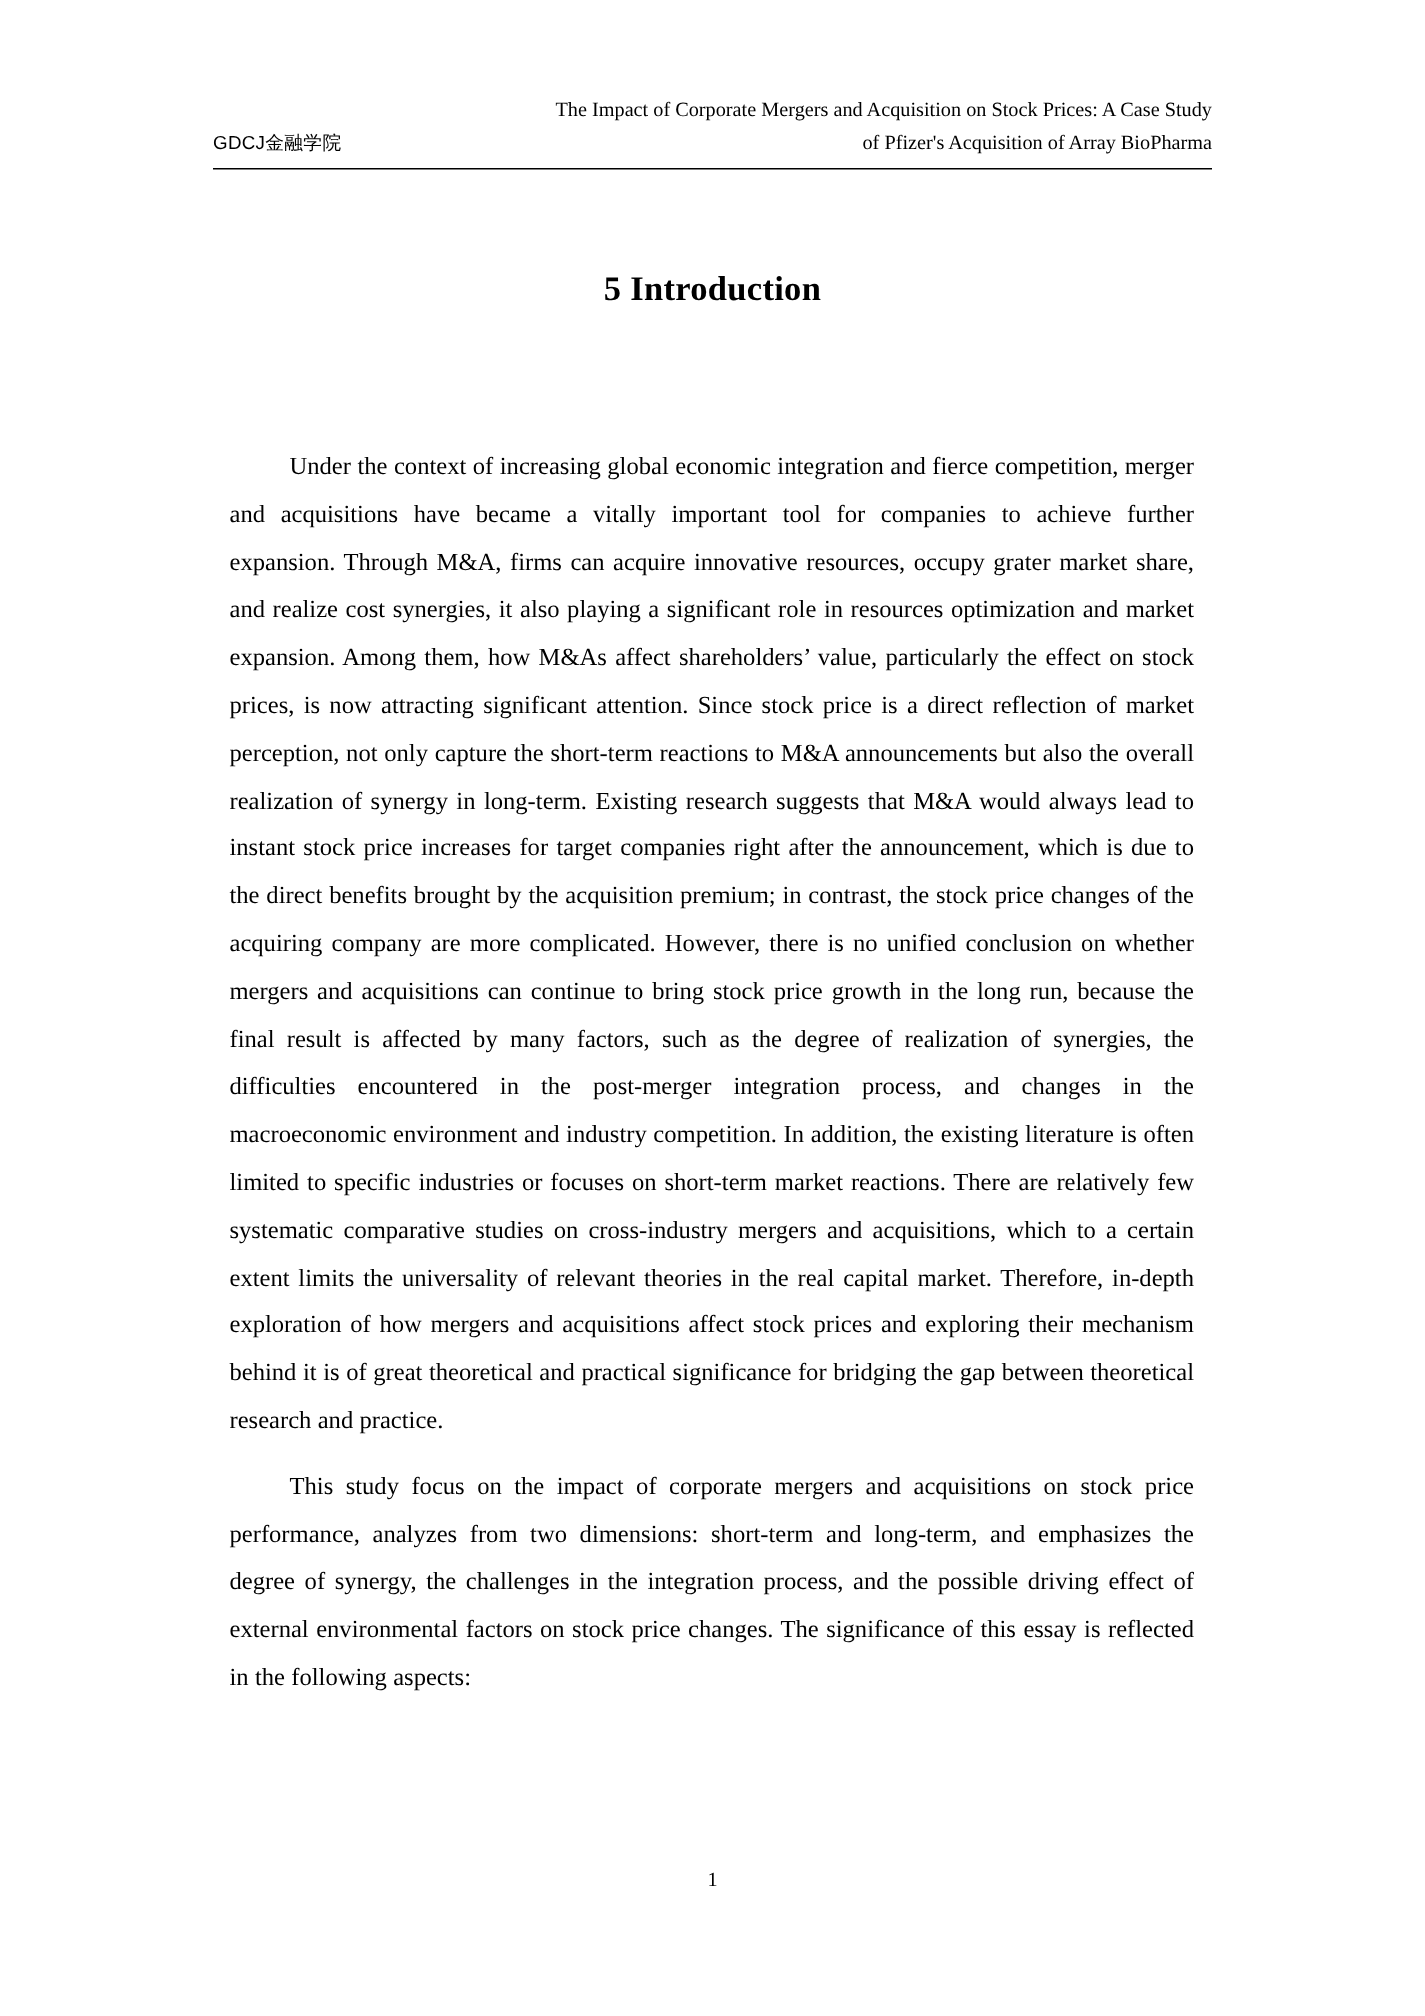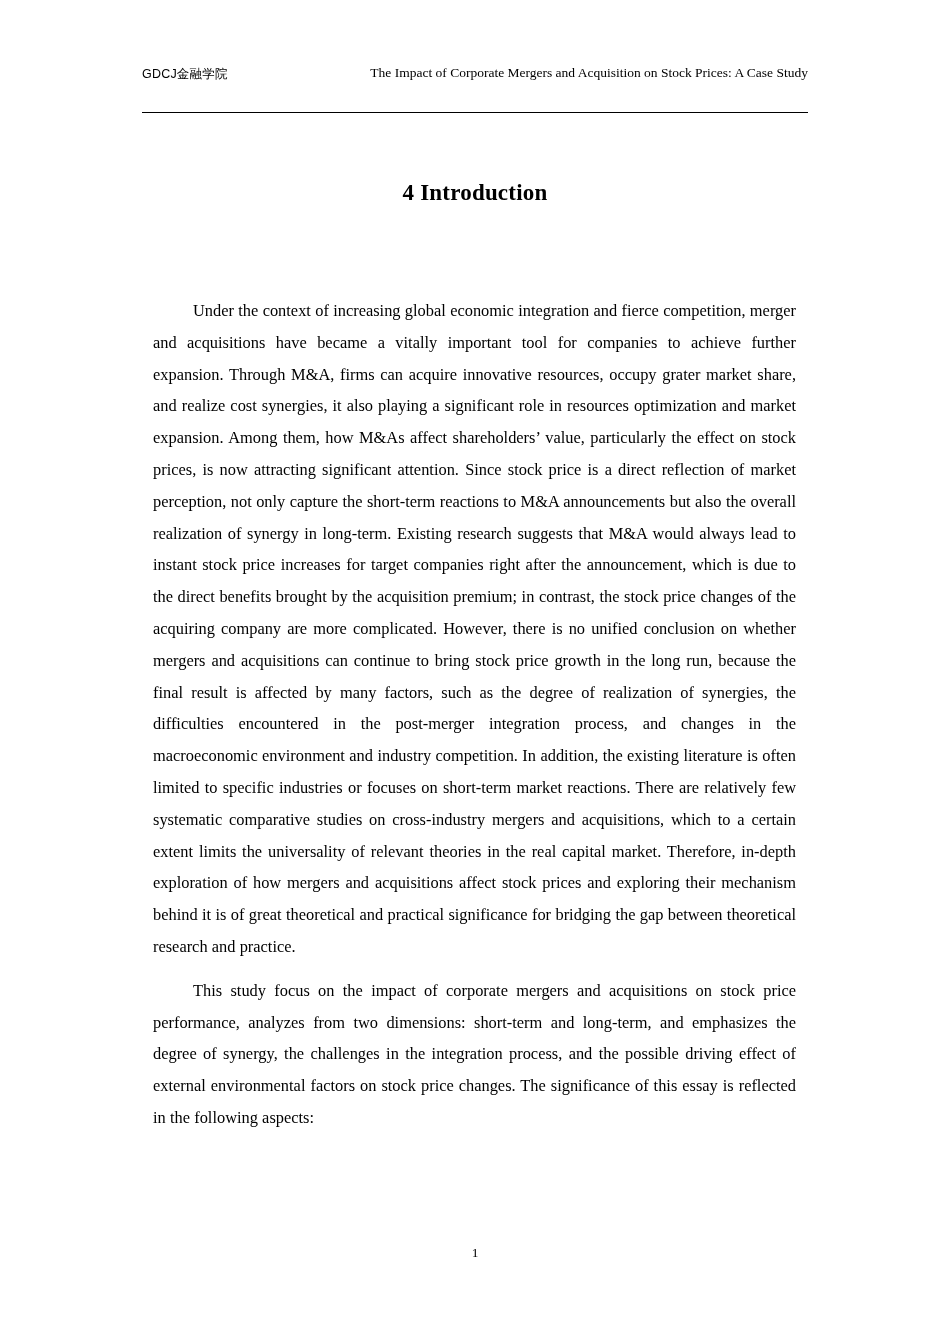--- a/index.html
+++ b/index.html
@@ -113,27 +113,28 @@
 </head>
 <body>
 
 <div class="page">
 
   <div class="page-header">
     <div class="header-row">
       <div class="header-institution">GDCJ金融学院</div>
       <div class="header-title-block">
         <div class="header-title-line">The Impact of Corporate Mergers and Acquisition on Stock Prices: A Case Study</div>
+        <div class="header-title-line">of Pfizer's Acquisition of Array BioPharma</div>
       </div>
     </div>
   </div>
 
   <div class="header-rule"></div>
 
-  <h1 class="section-heading">4 Introduction</h1>
+  <h1 class="section-heading">5 Introduction</h1>
 
   <div class="body-content">
     <p class="body-para">Under the context of increasing global economic integration and fierce competition, merger and acquisitions have became a vitally important tool for companies to achieve further expansion. Through M&amp;A, firms can acquire innovative resources, occupy grater market share, and realize cost synergies, it also playing a significant role in resources optimization and market expansion. Among them, how M&amp;As affect shareholders’ value, particularly the effect on stock prices, is now attracting significant attention. Since stock price is a direct reflection of market perception, not only capture the short-term reactions to M&amp;A announcements but also the overall realization of synergy in long-term. Existing research suggests that M&amp;A would always lead to instant stock price increases for target companies right after the announcement, which is due to the direct benefits brought by the acquisition premium; in contrast, the stock price changes of the acquiring company are more complicated. However, there is no unified conclusion on whether mergers and acquisitions can continue to bring stock price growth in the long run, because the final result is affected by many factors, such as the degree of realization of synergies, the difficulties encountered in the post-merger integration process, and changes in the macroeconomic environment and industry competition. In addition, the existing literature is often limited to specific industries or focuses on short-term market reactions. There are relatively few systematic comparative studies on cross-industry mergers and acquisitions, which to a certain extent limits the universality of relevant theories in the real capital market. Therefore, in-depth exploration of how mergers and acquisitions affect stock prices and exploring their mechanism behind it is of great theoretical and practical significance for bridging the gap between theoretical research and practice.</p>
     <p class="body-para last-ragged">This study focus on the impact of corporate mergers and acquisitions on stock price performance, analyzes from two dimensions: short-term and long-term, and emphasizes the degree of synergy, the challenges in the integration process, and the possible driving effect of external environmental factors on stock price changes. The significance of this essay is reflected in the following aspects:</p>
   </div>
 
   <div class="page-footer">1</div>
 
 </div>
 

